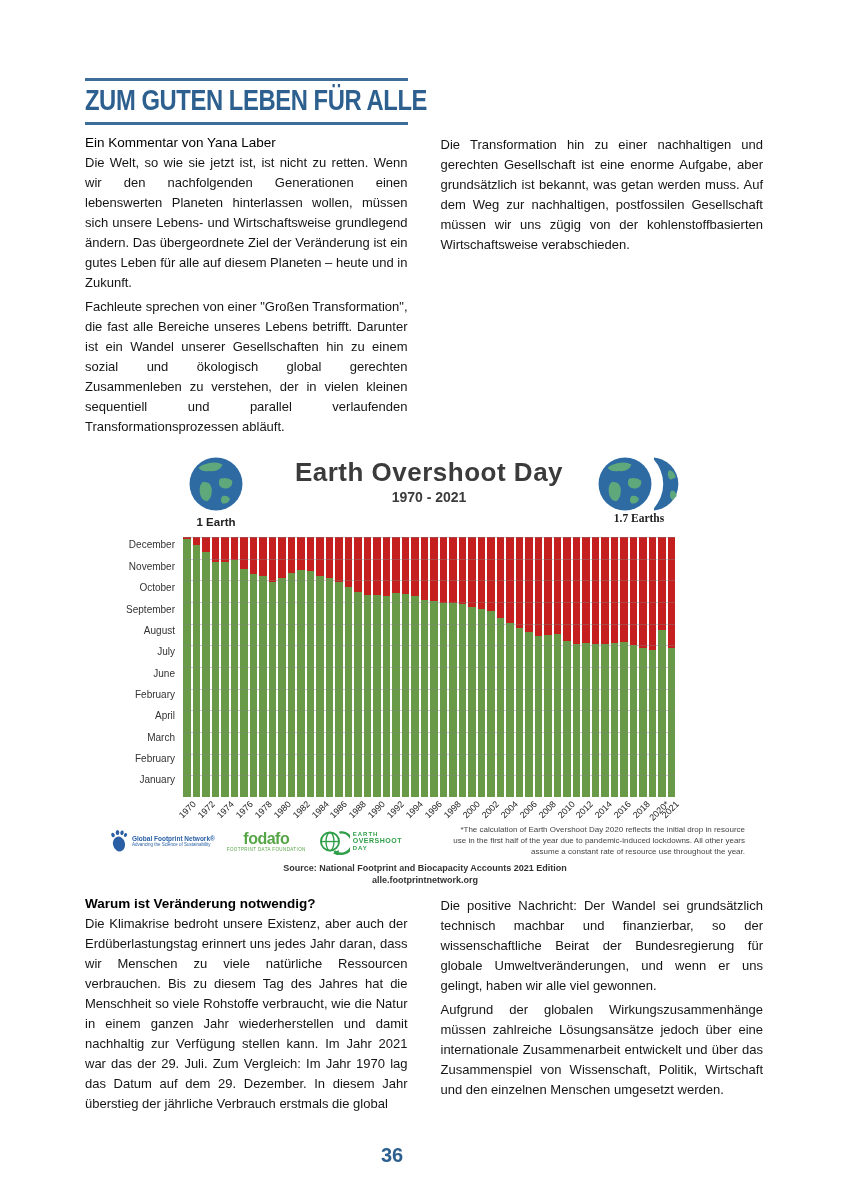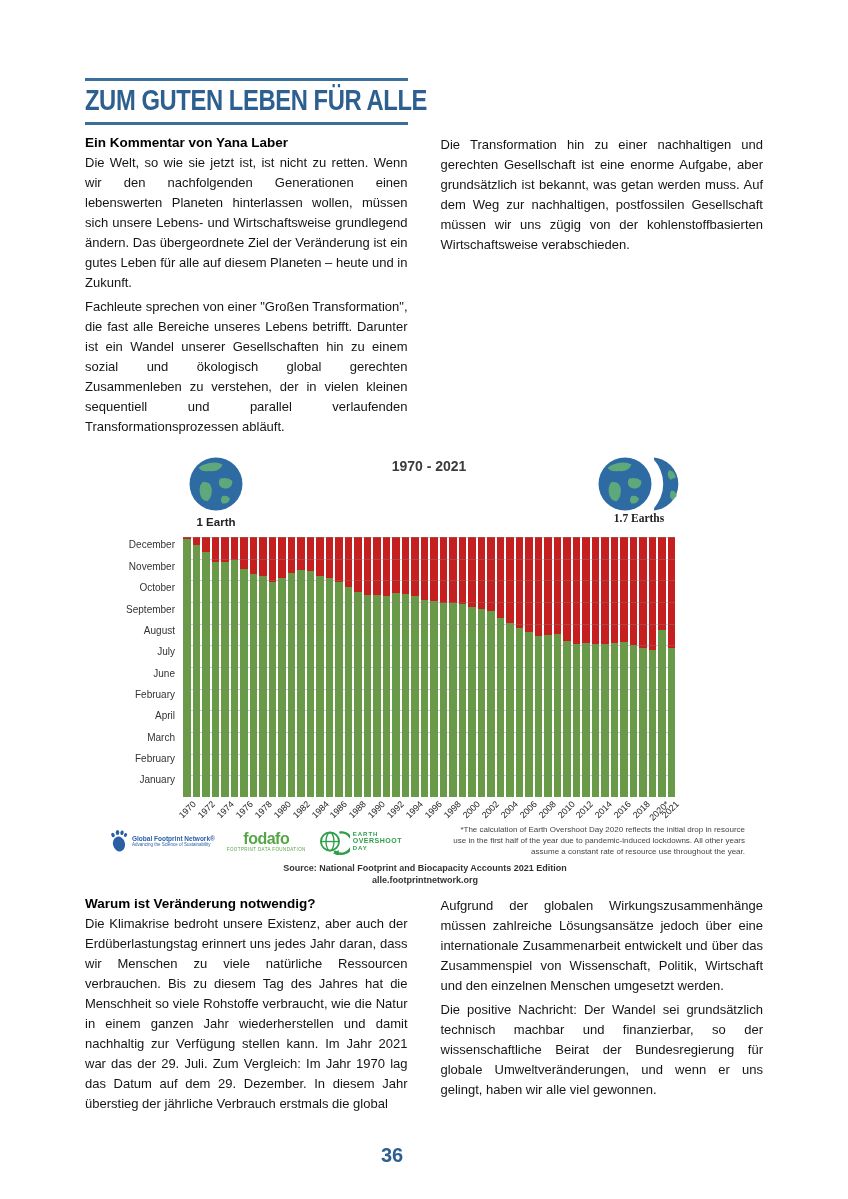--- a/index.html
+++ b/index.html
@@ -9,21 +9,21 @@
 
   
   .title-block{width:323px;margin-top:78px;border-top:3px solid #3c6e99;border-bottom:3px solid #3c6e99;padding:4px 0 7px;}
   .title-block h1{margin:0;font-size:29px;font-weight:bold;color:#2d608f;line-height:1.05;
                   white-space:nowrap;transform:scaleX(0.82);transform-origin:left center;letter-spacing:-0.5px;}
 
   
   .cols{display:grid;grid-template-columns:1fr 1fr;column-gap:33px;align-items:start;}
   .row1{margin-top:10px;}
   .row2{margin-top:10px;}
-  .byline{margin:0 0 3px;font-size:13.5px;font-weight:bold;color:#000;}
+  .byline{margin:0 0 3px;font-size:13.5px;font-weight:normal;color:#000;}
   .subhead{margin:16px 0 3px;font-size:13.5px;font-weight:bold;color:#000;}
   .subhead.first{margin-top:0;}
   p.body{margin:0 0 4px;font-size:13px;line-height:20px;text-align:justify;font-stretch:condensed;}
 
   
   .chart{position:relative;width:640px;margin:14px 0 0 20px;}
   .chart-header{position:relative;height:78px;}
   .chart-titles{position:absolute;left:78px;top:2px;width:492px;text-align:center;}
   .chart-title{font-size:26px;font-weight:bold;color:#3b3b3b;letter-spacing:0.5px;}
   .chart-subtitle{font-size:14px;font-weight:bold;color:#3b3b3b;margin-top:1px;}
@@ -95,20 +95,21 @@
             <circle cx="50" cy="50" r="49" fill="#2e6ba3"></circle>
             <path d="M28 14 q20 -8 34 0 q-4 14 -24 12 q-16 2 -20 -6 q4 -4 10 -6z" fill="#5fa87c"></path>
             <path d="M58 40 q14 -4 22 4 q2 10 -8 14 q-12 2 -16 -6 q-2 -8 2 -12z" fill="#5fa87c"></path>
             <path d="M26 46 q14 0 16 12 q2 16 -8 24 q-12 -2 -14 -16 q-2 -14 6 -20z" fill="#5fa87c"></path>
             <path d="M62 72 q10 -2 14 6 q-4 10 -14 8 q-6 -6 0 -14z" fill="#5fa87c"></path>
           </svg>
           <div class="globe-label">1 Earth</div>
         </div>
 
         <div class="chart-titles">
+          <div class="chart-title">Earth Overshoot Day</div>
           <div class="chart-subtitle">1970 - 2021</div>
         </div>
 
         <div class="globe-block globe-right">
           <div class="globes-row">
             <svg width="54" height="54" viewBox="0 0 100 100">
               <circle cx="50" cy="50" r="49" fill="#2e6ba3"></circle>
               <path d="M28 14 q20 -8 34 0 q-4 14 -24 12 q-16 2 -20 -6 q4 -4 10 -6z" fill="#5fa87c"></path>
               <path d="M58 40 q14 -4 22 4 q2 10 -8 14 q-12 2 -16 -6 q-2 -8 2 -12z" fill="#5fa87c"></path>
               <path d="M26 46 q14 0 16 12 q2 16 -8 24 q-12 -2 -14 -16 q-2 -14 6 -20z" fill="#5fa87c"></path>
@@ -424,21 +425,21 @@
         <div>alle.footprintnetwork.org</div>
       </div>
     </div>
 
     <div class="cols row2">
       <div class="col">
         <h3 class="subhead first">Warum ist Veränderung notwendig?</h3>
         <p class="body">Die Klimakrise bedroht unsere Existenz, aber auch der Erdüberlastungstag erinnert uns jedes Jahr daran, dass wir Menschen zu viele natürliche Ressourcen verbrauchen. Bis zu diesem Tag des Jahres hat die Menschheit so viele Rohstoffe verbraucht, wie die Natur in einem ganzen Jahr wiederherstellen und damit nachhaltig zur Verfügung stellen kann. Im Jahr 2021 war das der 29. Juli. Zum Vergleich: Im Jahr 1970 lag das Datum auf dem 29. Dezember. In diesem Jahr überstieg der jährliche Verbrauch erstmals die global</p>
       </div>
       <div class="col">
+        <p class="body">Die positive Nachricht: Der Wandel sei grundsätzlich technisch machbar und finanzierbar, so der wissenschaftliche Beirat der Bundesregierung für globale Umweltveränderungen, und wenn er uns gelingt, haben wir alle viel gewonnen.</p>
         <p class="body">Aufgrund der globalen Wirkungszusammenhänge müssen zahlreiche Lösungsansätze jedoch über eine internationale Zusammenarbeit entwickelt und über das Zusammenspiel von Wissenschaft, Politik, Wirtschaft und den einzelnen Menschen umgesetzt werden.</p>
-        <p class="body">Die positive Nachricht: Der Wandel sei grundsätzlich technisch machbar und finanzierbar, so der wissenschaftliche Beirat der Bundesregierung für globale Umweltveränderungen, und wenn er uns gelingt, haben wir alle viel gewonnen.</p>
       </div>
     </div>
 
   </div>
 
   <div class="pagenum">36</div>
 </div>
 
 </body></html>

